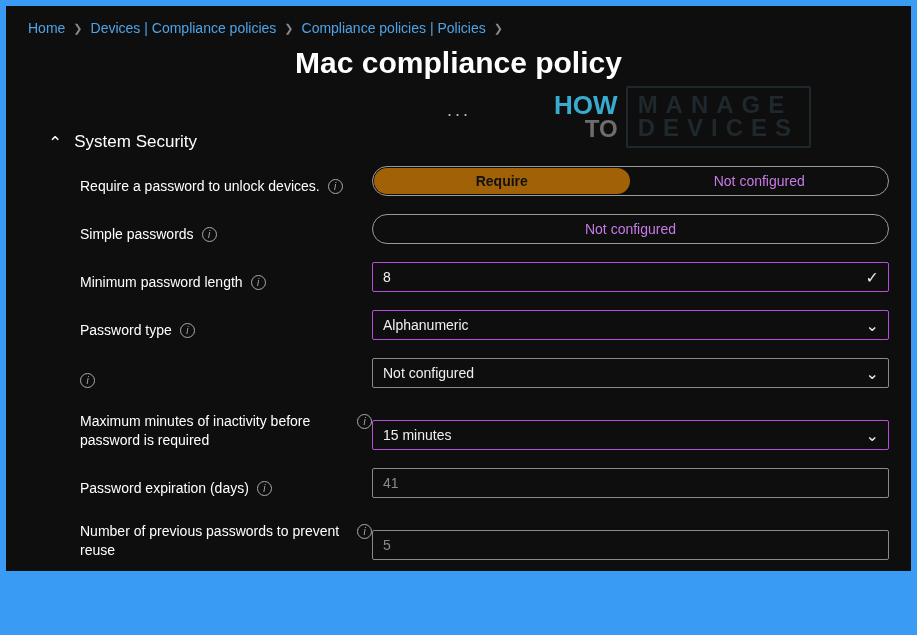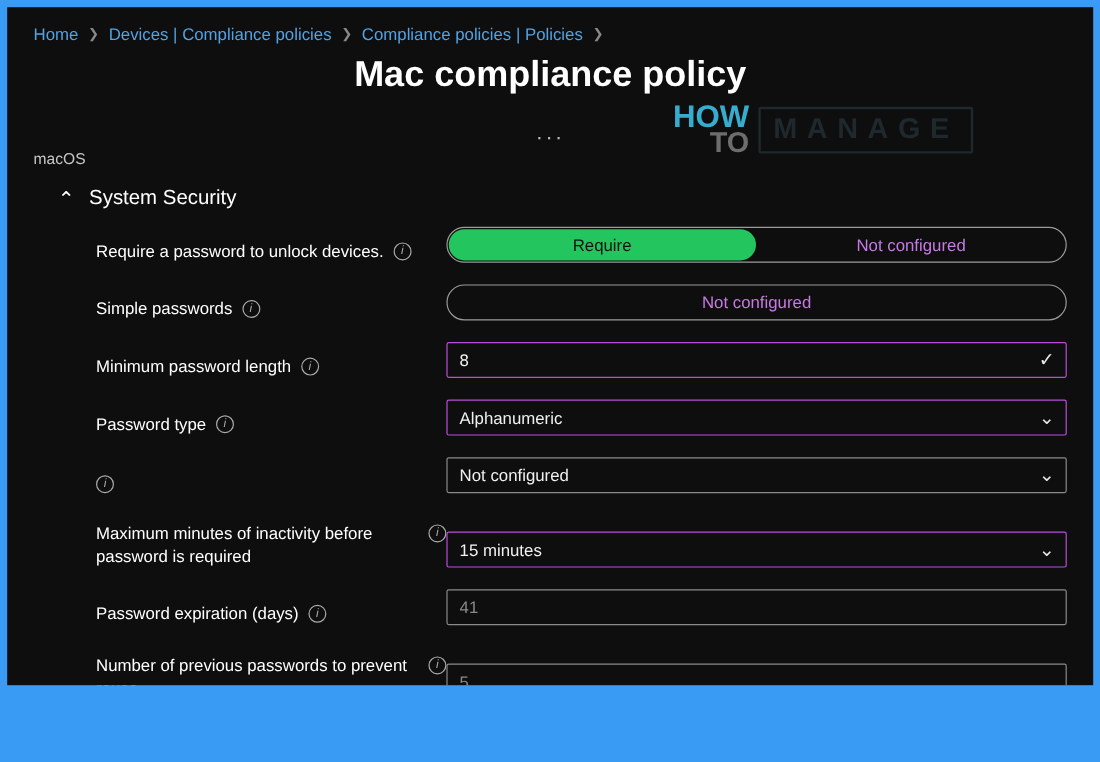--- a/index.html
+++ b/index.html
@@ -128,23 +128,23 @@
       align-items: center;
       justify-content: center;
       font-size: 14px;
       cursor: pointer;
       background: transparent;
       color: #c77ae6;
       border-radius: 14px;
       margin: 1px;
     }
     .pill-opt.active {
-      background: #22c55e;
+      background: #a16207;
       color: #111;
-      font-weight: 400;
+      font-weight: 700;
     }
     .txt-input, .select-input {
       width: 100%;
       height: 30px;
       background: transparent;
       border: 1px solid #8a8a8a;
       border-radius: 2px;
       color: #f0f0f0;
       font-size: 14px;
       padding: 0 10px;
@@ -174,29 +174,29 @@
     <span class="crumb">Devices | Compliance policies</span>
     <span class="chev">❯</span>
     <span class="crumb">Compliance policies | Policies</span>
     <span class="chev">❯</span>
   </nav>
 
   <div class="title-row">
     <h1 class="title">Mac compliance policy</h1>
     <span class="title-more">···</span>
   </div>
-  <div class="subtitle">macOS</div>
 
   <div class="watermark">
     <div class="wm-left">
       <div class="wm-how">HOW</div>
       <div class="wm-to">TO</div>
     </div>
     <div class="wm-box">
       <div>MANAGE</div>
+      <div>DEVICES</div>
     </div>
   </div>
 
   <div class="section-header">
     <span class="chev-up">⌄</span>
     <span>System Security</span>
   </div>
 
 
   <div class="form-area">

